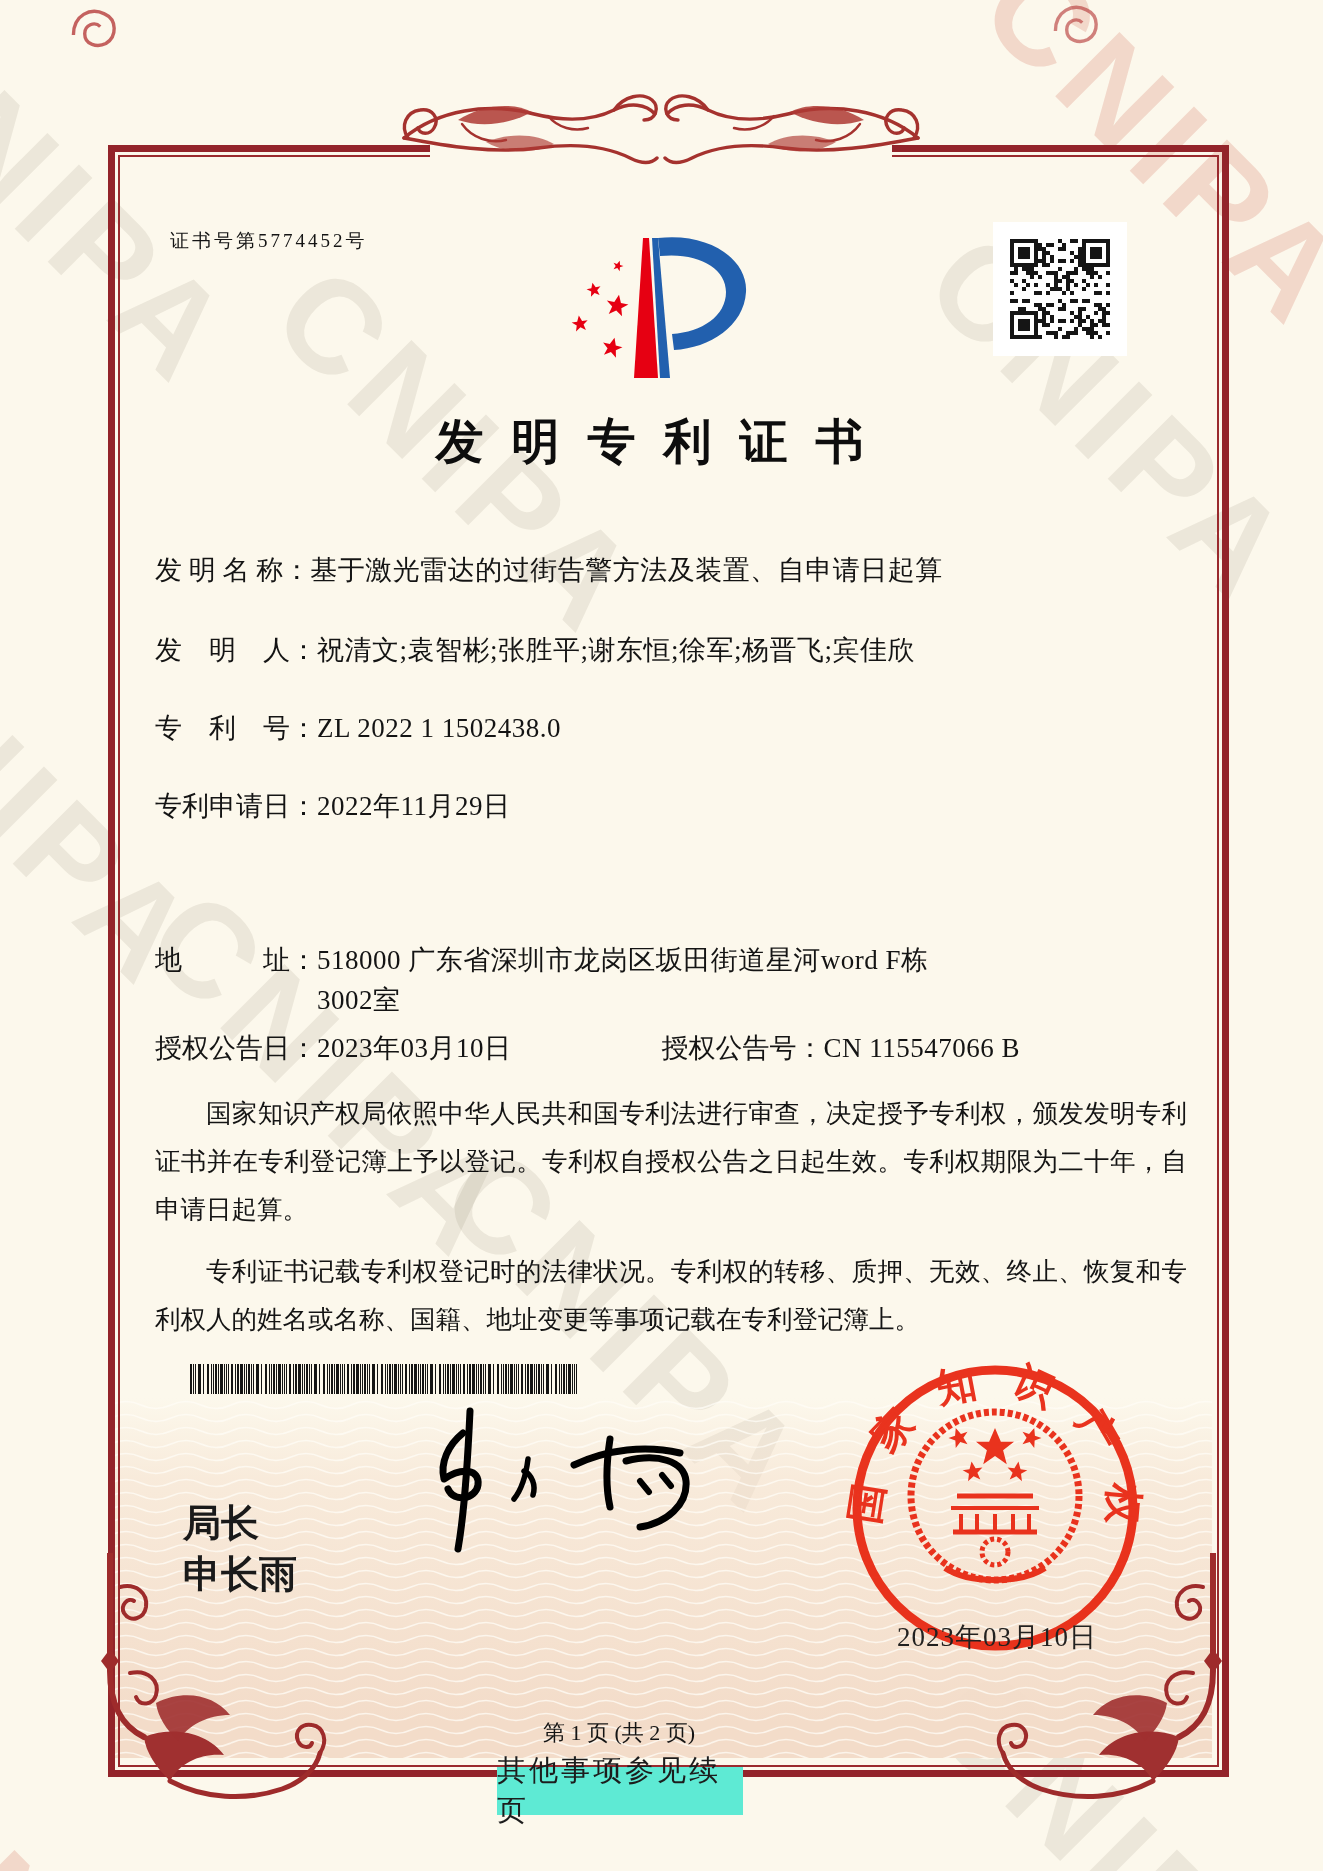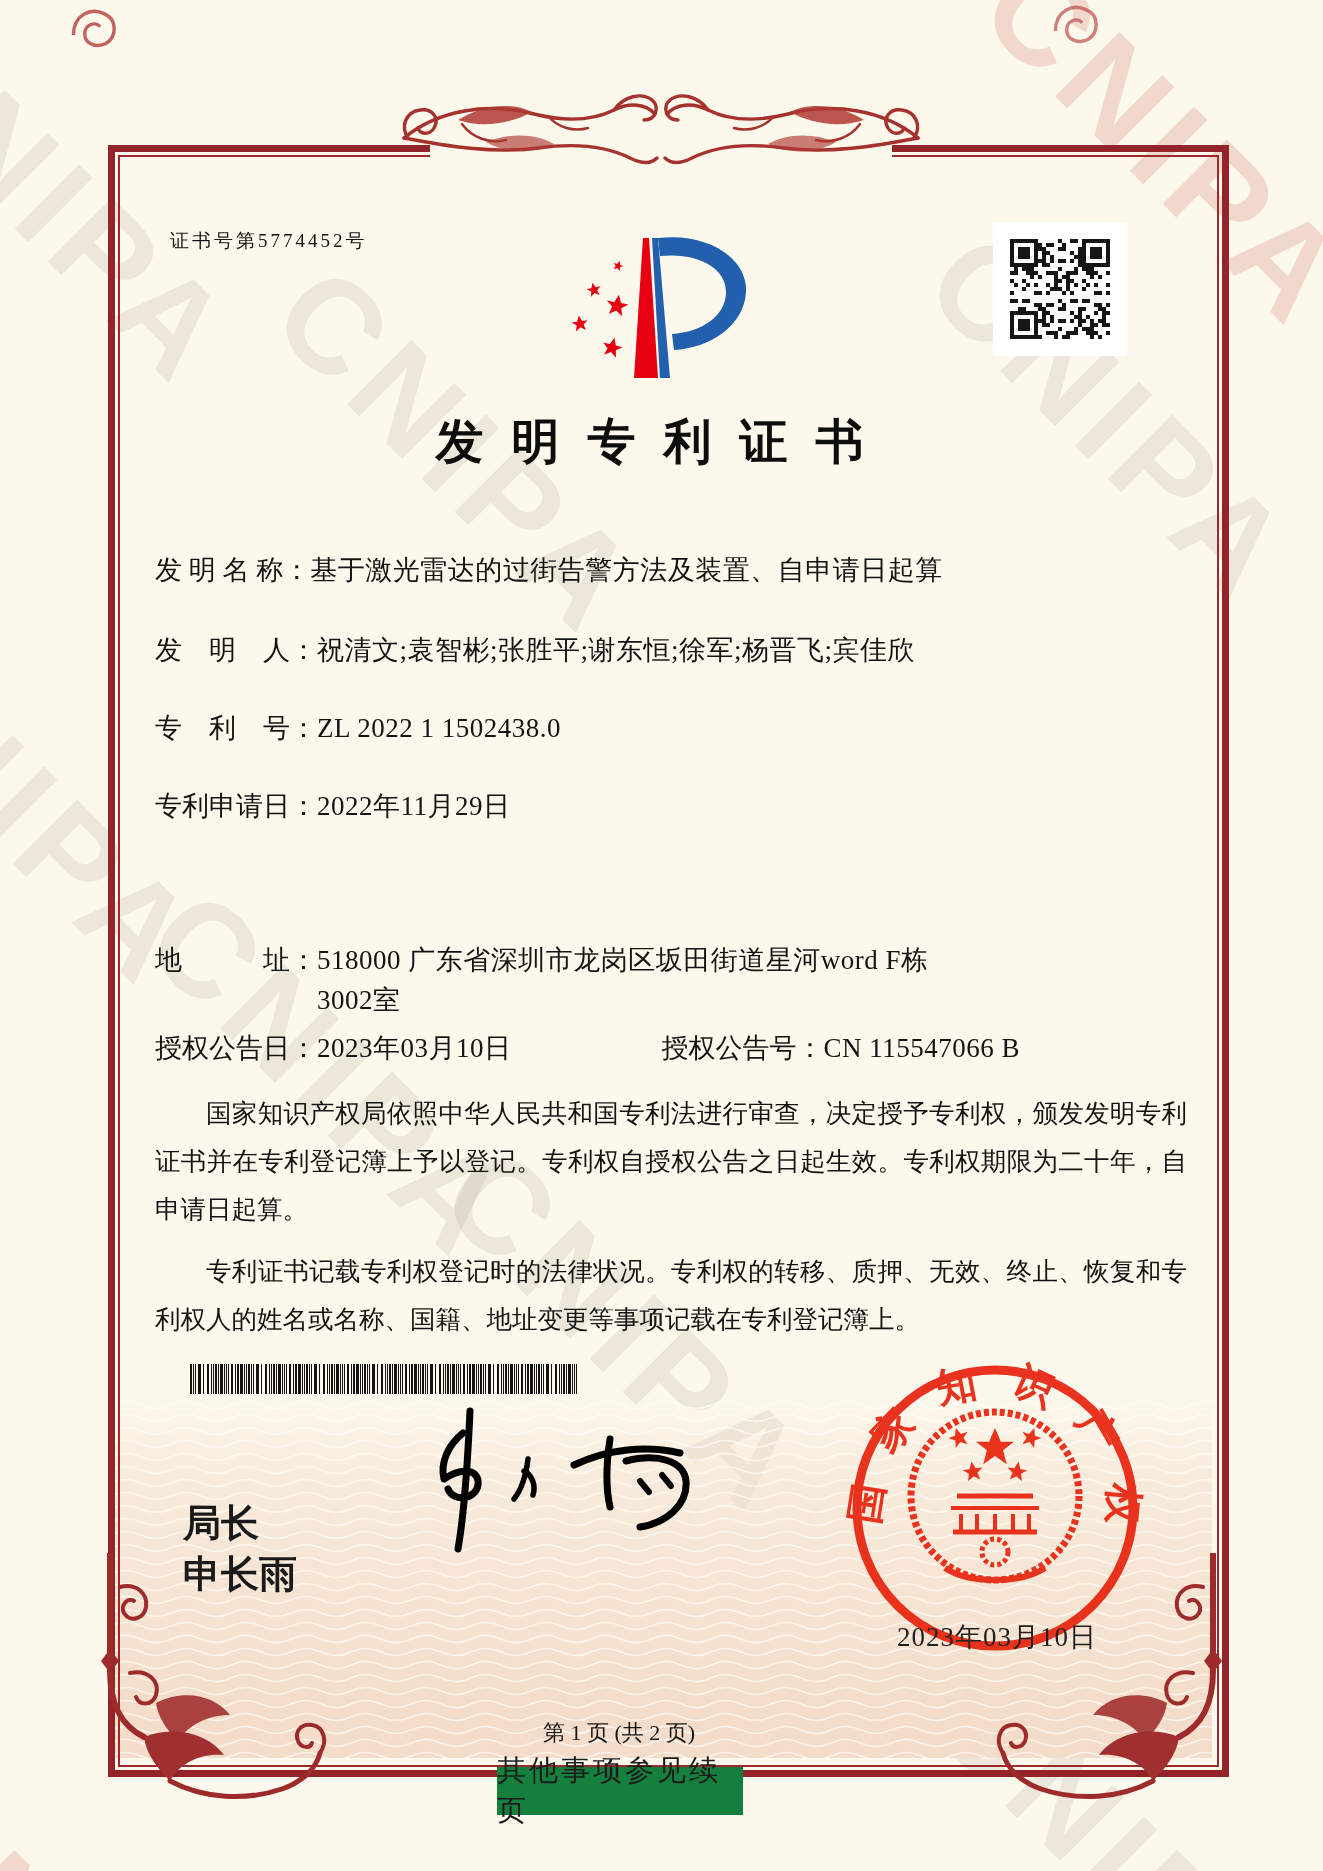--- a/index.html
+++ b/index.html
@@ -36,21 +36,21 @@
   .paras{position:absolute;left:155px;top:1090px;width:1032px;font-size:25.5px;line-height:48px;
          text-align:justify;z-index:6;}
   .paras p{margin:0 0 14px 0;text-indent:2em;}
   .barcode-svg{position:absolute;left:190px;top:1364px;z-index:6;}
   .signer{position:absolute;left:183px;z-index:6;font-family:"Liberation Sans","DejaVu Sans",sans-serif;
           font-weight:700;font-size:38px;color:#1a1a1a;}
   .signer.t1{top:1498px;} .signer.t2{top:1549px;}
   .sign-svg{position:absolute;left:378px;top:1405px;z-index:6;}
   .seal-svg{position:absolute;left:845px;top:1356px;z-index:7;}
   .pageinfo{position:absolute;left:497px;top:1710px;width:244px;text-align:center;font-size:22px;z-index:6;margin-top:8px;}
-  .note{position:absolute;left:497px;top:1767px;width:246px;height:48px;background:#15803d;
+  .note{position:absolute;left:497px;top:1767px;width:246px;height:48px;background:#5eead4;
         display:flex;align-items:center;justify-content:center;font-size:29px;letter-spacing:3px;
         color:#1c1c1c;z-index:6;}
 </style>
 </head>
 <body>
 
 <div class="page">
 
   <div class="wm" style="left:-55px;top:-12px">CNIPA</div>
   <div class="wm" style="left:352px;top:238px">CNIPA</div>

